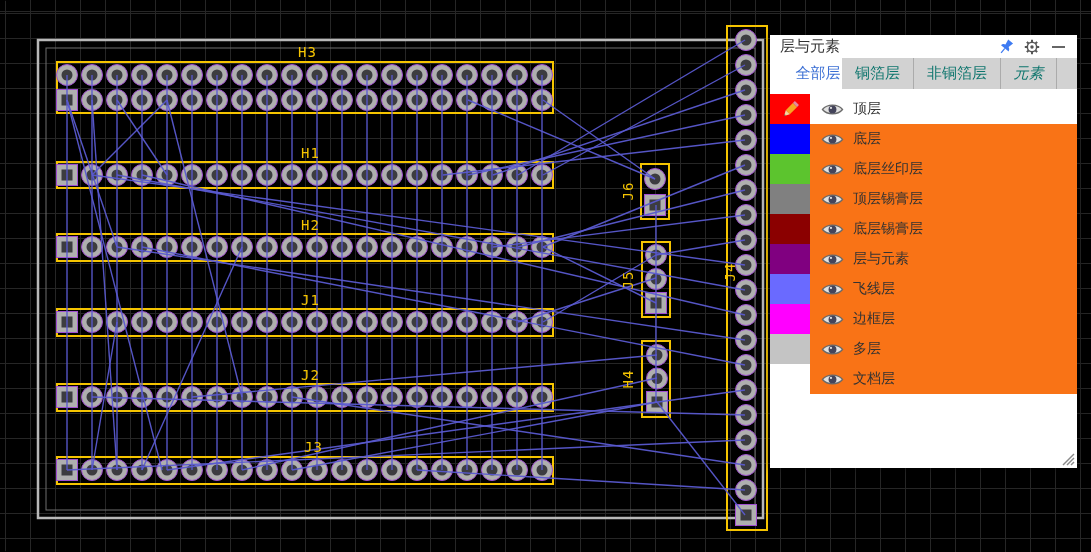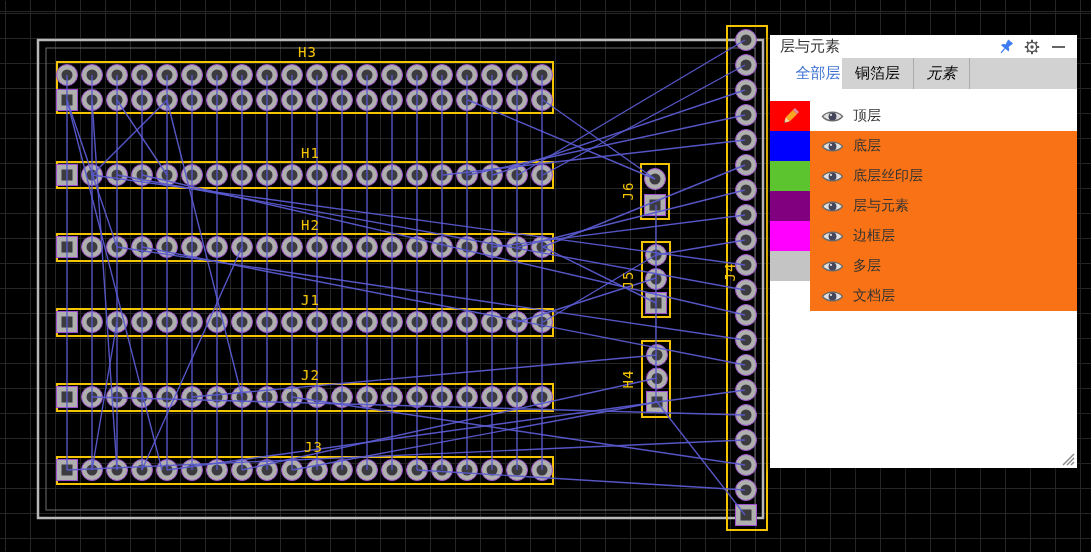--- a/index.html
+++ b/index.html
@@ -20,27 +20,27 @@
     background:#fff;box-shadow:0 0 8px rgba(0,0,0,.55);
     display:flex;flex-direction:column;font-size:14px;color:#333;}
   .panel-header{height:23px;display:flex;align-items:center;padding:0 8px 0 10px;
     background:#fff;flex:0 0 auto;}
   .panel-title{font-size:15px;color:#333;flex:1 1 auto;}
   .hbtn{width:22px;height:22px;display:flex;align-items:center;justify-content:center;
     cursor:pointer;margin-left:4px;}
   .minus-bar{width:13px;height:2px;background:#666;}
   .tabs{height:31px;display:flex;background:#D2D2D2;flex:0 0 auto;}
   .tab{display:flex;align-items:center;justify-content:center;font-size:15px;
-    color:#000000;border-right:1px solid #ABABAB;cursor:pointer;box-sizing:border-box;}
+    color:#0f766e;border-right:1px solid #ABABAB;cursor:pointer;box-sizing:border-box;}
   .tab.active{background:#fff;color:#3B6FD4;border-right:none;}
   .tab-filler{flex:1 1 auto;}
   .tab-gap{height:5px;background:#fff;flex:0 0 auto;}
   .layer-list{flex:0 0 auto;}
   .layer-row{height:30px;display:flex;align-items:center;background:#f97316;cursor:pointer;}
-  .layer-row.selected{background:#FFFFFF;margin-top:7px;}
+  .layer-row.selected{background:#FFFFFF;}
   .swatch{width:40px;height:30px;flex:0 0 auto;display:flex;align-items:center;
     justify-content:center;cursor:pointer;}
   .eye{margin-left:11px;width:23px;height:15px;flex:0 0 auto;cursor:pointer;display:flex;}
   .layer-label{margin-left:9px;font-size:14px;color:#333;white-space:nowrap;}
   .panel-footer{flex:1 1 auto;position:relative;background:#fff;}
   .resize-handle{position:absolute;right:2px;bottom:2px;width:15px;height:15px;cursor:nwse-resize;}
 </style>
 </head>
 <body>
 
@@ -856,20 +856,21 @@
           </g>
         </svg>
       </span>
       <span class="hbtn">
         <span class="minus-bar"></span>
       </span>
     </div>
     <div class="tabs" id="tabs">
         <div class="tab active" style="width: 72px; padding-left: 24px;">全部层</div>
         <div class="tab" style="width: 72px;">铜箔层</div>
+        <div class="tab" style="width: 87px;">非铜箔层</div>
         <div class="tab" style="width: 56px; font-style: italic;">元素</div>
         <div class="tab-filler"></div>
       </div>
     <div class="tab-gap"></div>
     <div class="layer-list" id="layer-list">
         <div class="layer-row selected">
           <div class="swatch" style="background: rgb(255, 0, 0);">
             <svg width="21" height="21" viewBox="0 0 22 22">
               <g transform="rotate(45 11 11)">
                 <rect x="8" y="1.5" width="6" height="3" fill="#E08AA0"></rect>
@@ -904,29 +905,62 @@
           <span class="eye">
             <svg width="23" height="15" viewBox="0 0 24 15">
               <path d="M1.5 7.5 C6.5 1.5 17.5 1.5 22.5 7.5 C17.5 13.5 6.5 13.5 1.5 7.5 Z" fill="#E2E2E2" stroke="#6a6a6a" stroke-width="1.3"></path>
               <circle cx="12" cy="7.5" r="4.1" fill="#44445a"></circle>
               <circle cx="10.4" cy="5.9" r="1.2" fill="#ddd"></circle>
             </svg>
           </span>
           <span class="layer-label">底层丝印层</span>
         </div>
         <div class="layer-row">
+          <div class="swatch" style="background: rgb(128, 128, 128);"></div>
+          <span class="eye">
+            <svg width="23" height="15" viewBox="0 0 24 15">
+              <path d="M1.5 7.5 C6.5 1.5 17.5 1.5 22.5 7.5 C17.5 13.5 6.5 13.5 1.5 7.5 Z" fill="#E2E2E2" stroke="#6a6a6a" stroke-width="1.3"></path>
+              <circle cx="12" cy="7.5" r="4.1" fill="#44445a"></circle>
+              <circle cx="10.4" cy="5.9" r="1.2" fill="#ddd"></circle>
+            </svg>
+          </span>
+          <span class="layer-label">顶层锡膏层</span>
+        </div>
+        <div class="layer-row">
+          <div class="swatch" style="background: rgb(139, 0, 0);"></div>
+          <span class="eye">
+            <svg width="23" height="15" viewBox="0 0 24 15">
+              <path d="M1.5 7.5 C6.5 1.5 17.5 1.5 22.5 7.5 C17.5 13.5 6.5 13.5 1.5 7.5 Z" fill="#E2E2E2" stroke="#6a6a6a" stroke-width="1.3"></path>
+              <circle cx="12" cy="7.5" r="4.1" fill="#44445a"></circle>
+              <circle cx="10.4" cy="5.9" r="1.2" fill="#ddd"></circle>
+            </svg>
+          </span>
+          <span class="layer-label">底层锡膏层</span>
+        </div>
+        <div class="layer-row">
           <div class="swatch" style="background: rgb(128, 0, 128);"></div>
           <span class="eye">
             <svg width="23" height="15" viewBox="0 0 24 15">
               <path d="M1.5 7.5 C6.5 1.5 17.5 1.5 22.5 7.5 C17.5 13.5 6.5 13.5 1.5 7.5 Z" fill="#E2E2E2" stroke="#6a6a6a" stroke-width="1.3"></path>
               <circle cx="12" cy="7.5" r="4.1" fill="#44445a"></circle>
               <circle cx="10.4" cy="5.9" r="1.2" fill="#ddd"></circle>
             </svg>
           </span>
           <span class="layer-label">层与元素</span>
+        </div>
+        <div class="layer-row">
+          <div class="swatch" style="background: rgb(106, 106, 255);"></div>
+          <span class="eye">
+            <svg width="23" height="15" viewBox="0 0 24 15">
+              <path d="M1.5 7.5 C6.5 1.5 17.5 1.5 22.5 7.5 C17.5 13.5 6.5 13.5 1.5 7.5 Z" fill="#E2E2E2" stroke="#6a6a6a" stroke-width="1.3"></path>
+              <circle cx="12" cy="7.5" r="4.1" fill="#44445a"></circle>
+              <circle cx="10.4" cy="5.9" r="1.2" fill="#ddd"></circle>
+            </svg>
+          </span>
+          <span class="layer-label">飞线层</span>
         </div>
         <div class="layer-row">
           <div class="swatch" style="background: rgb(255, 0, 255);"></div>
           <span class="eye">
             <svg width="23" height="15" viewBox="0 0 24 15">
               <path d="M1.5 7.5 C6.5 1.5 17.5 1.5 22.5 7.5 C17.5 13.5 6.5 13.5 1.5 7.5 Z" fill="#E2E2E2" stroke="#6a6a6a" stroke-width="1.3"></path>
               <circle cx="12" cy="7.5" r="4.1" fill="#44445a"></circle>
               <circle cx="10.4" cy="5.9" r="1.2" fill="#ddd"></circle>
             </svg>
           </span>

